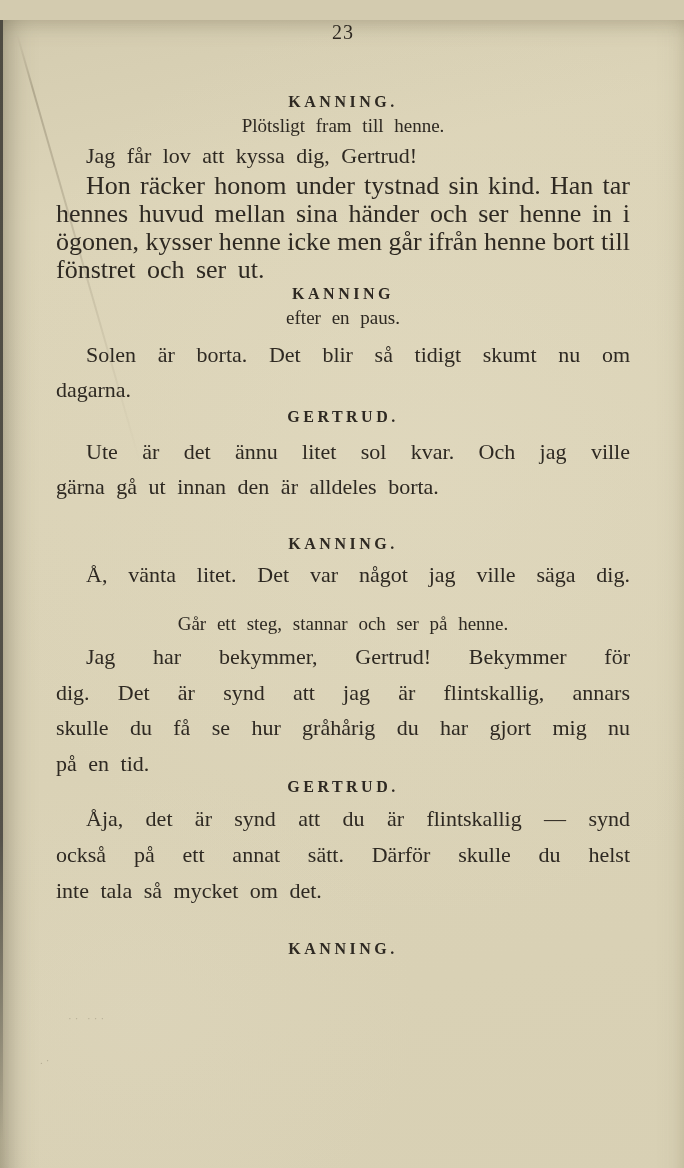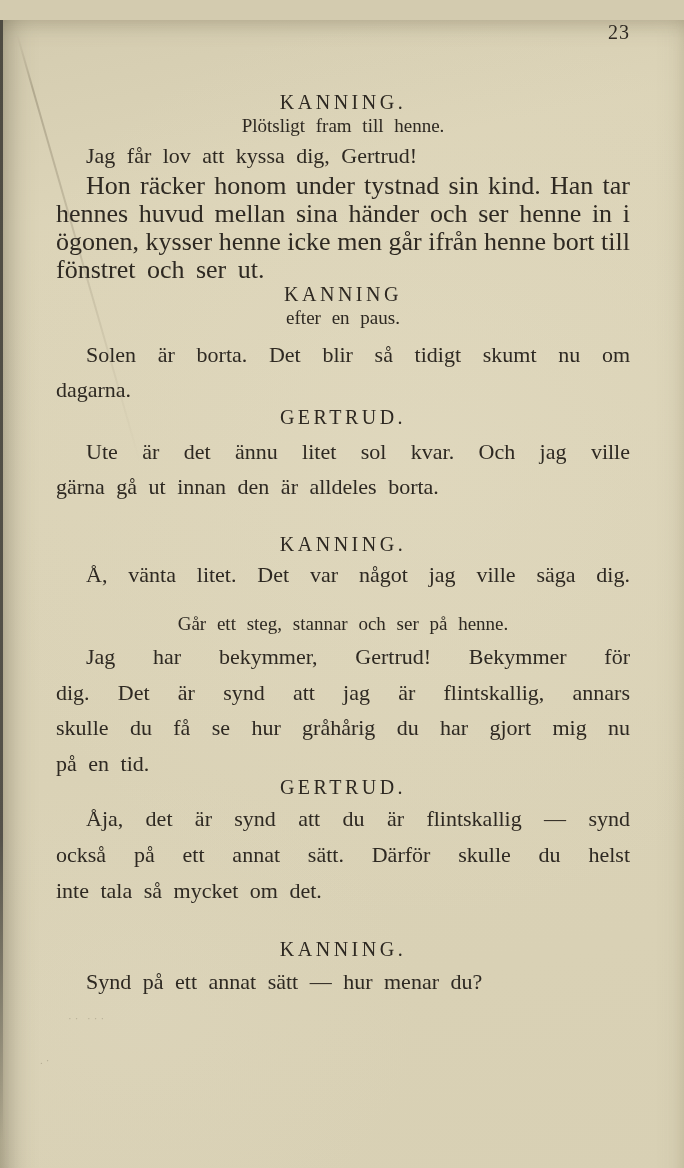--- a/index.html
+++ b/index.html
@@ -37,23 +37,23 @@
     position:absolute;left:16px;top:14px;width:2px;height:472px;
     transform:rotate(-16deg);transform-origin:top left;
     background:linear-gradient(to bottom,
       rgba(120,110,88,0) 0%,rgba(120,110,88,0.38) 12%,
       rgba(120,110,88,0.18) 55%,rgba(120,110,88,0) 95%);
   }
   .speck{position:absolute;border-radius:50%;background:rgba(58,52,42,0.85);}
   .ghost{position:absolute;color:rgba(110,102,82,0.35);font-size:11px;letter-spacing:3px;}
 
   p,.speaker{margin:0;padding:0;}
-  .pagenum{font-size:20px;line-height:25px;text-align:right;letter-spacing:1px;}
+  .pagenum{font-size:20px;line-height:25px;text-align:center;letter-spacing:1px;}
   .speaker{
-    font-weight:400;font-size:20px;line-height:20px;
+    font-weight:700;font-size:16px;line-height:20px;
     letter-spacing:3.5px;text-align:center;word-spacing:2px;
   }
   .cue,.scenter{font-size:19px;line-height:25px;text-align:center;word-spacing:6px;}
   .dline{font-size:22px;line-height:33px;word-spacing:6px;}
   .dpara .dline{line-height:35px;font-family:Liberation Serif, serif;}
   .dpara.lh355 .dline{line-height:35.5px;}
   .dpara.lh36 .dline{line-height:36px;}
   .sline{font-size:26px;line-height:28px;word-spacing:5px;}
   .first{text-indent:30px;}
   .just{text-align:justify;text-align-last:justify;word-spacing:normal;}
@@ -112,21 +112,20 @@
     <div class="speaker" style="margin-top:-4px">GERTRUD.</div>
     <div class="dpara lh36" style="margin-top:4px">
       <p class="dline first just">Åja, det är synd att du är flintskallig — synd</p>
       <p class="dline just">också på ett annat sätt. Därför skulle du helst</p>
       <p class="dline">inte tala så mycket om det.</p>
     </div>
   </section>
 
   <section>
     <div class="speaker" style="margin-top:30px">KANNING.</div>
-    <p class="dline first" style="margin-top:6px">Synd på ett annat sätt — hur menar du?</p>
   </section>
 
   <span class="ghost" style="left:68px;top:992px">·· ···</span>
   <span class="ghost" style="left:40px;top:1034px">.·</span>
 
   <span class="speck" style="left:369px;top:197px;width:2px;height:2px;opacity:.5"></span>
   <span class="speck" style="left:547px;top:560px;width:2px;height:2px;opacity:.35"></span>
 </main>
 
 </body></html>

